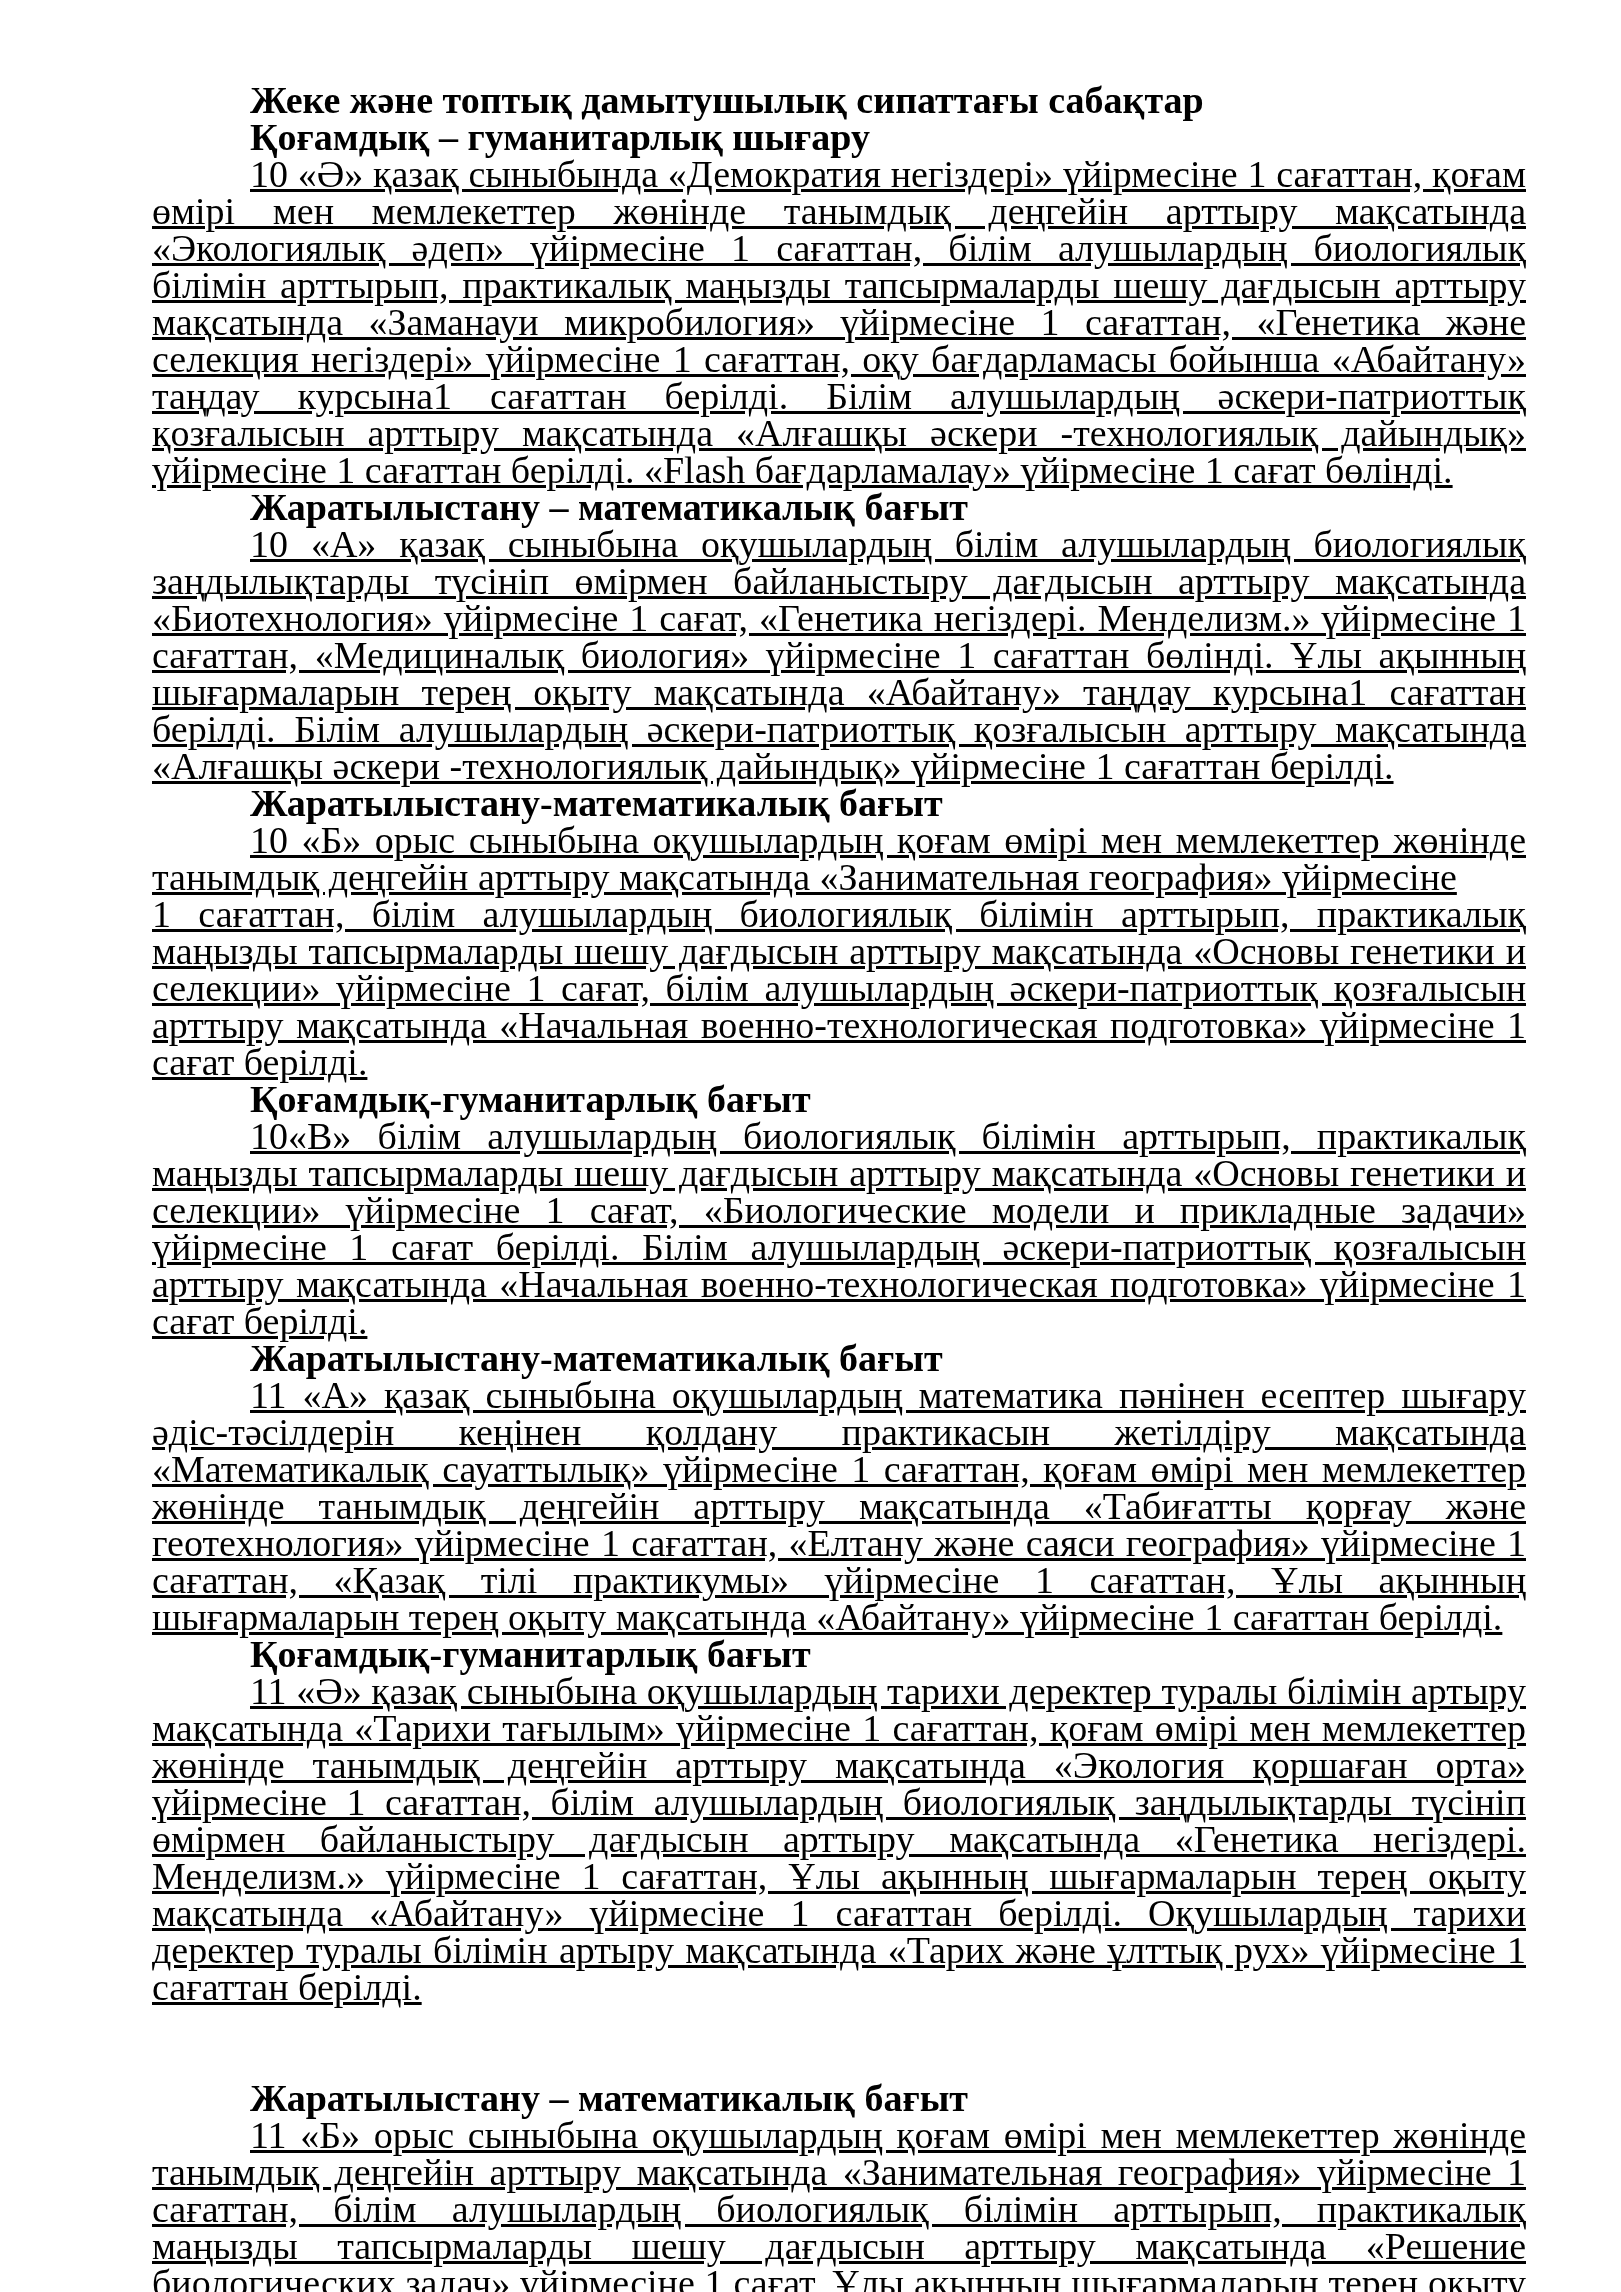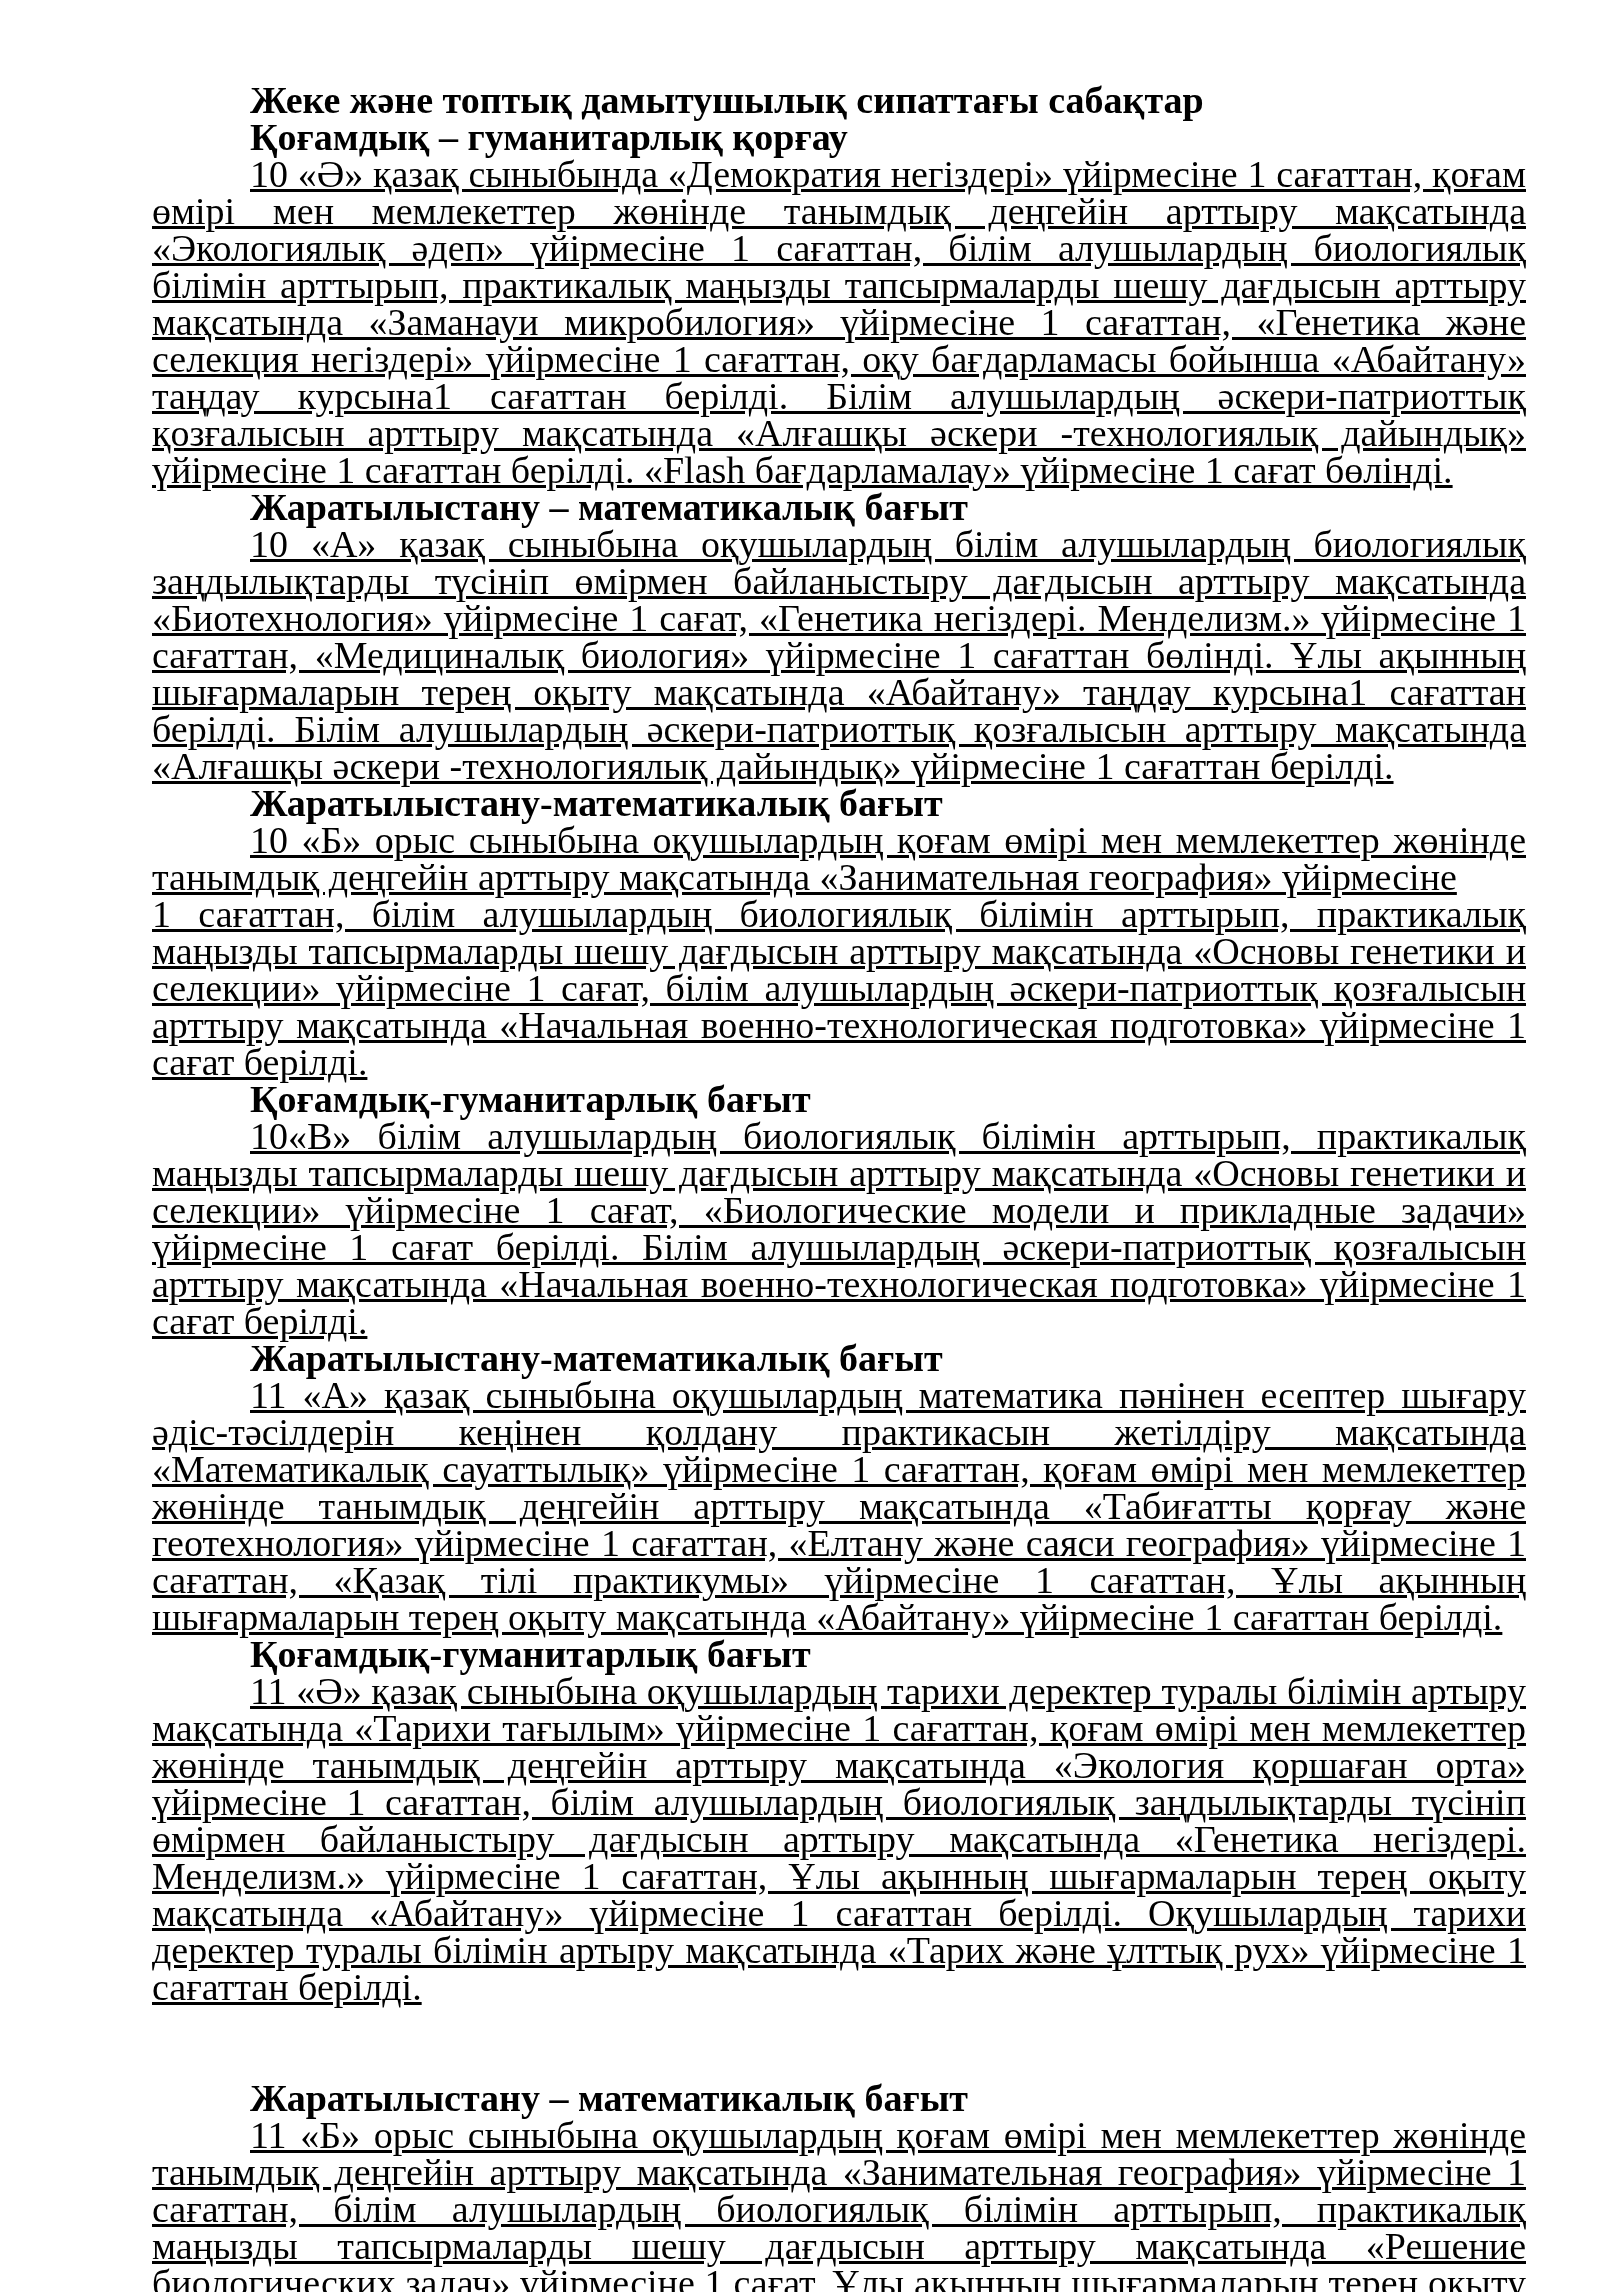--- a/index.html
+++ b/index.html
@@ -43,21 +43,21 @@
     }
   </style>
 </head>
 <body>
 
 <div class="page">
   <div class="textblock">
 
     <p class="heading">Жеке және топтық дамытушылық сипаттағы сабақтар</p>
 
-    <p class="heading">Қоғамдық – гуманитарлық қорғау</p>
+    <p class="heading">Қоғамдық – гуманитарлық шығару</p>
 
     <p class="body-para">10 «Ә» қазақ сыныбында «Демократия негіздері» үйірмесіне 1 сағаттан, қоғам өмірі мен мемлекеттер жөнінде танымдық деңгейін арттыру мақсатында «Экологиялық әдеп» үйірмесіне 1 сағаттан, білім алушылардың биологиялық білімін арттырып, практикалық маңызды тапсырмаларды шешу дағдысын арттыру мақсатында «Заманауи микробилогия» үйірмесіне 1 сағаттан, «Генетика және селекция негіздері» үйірмесіне 1 сағаттан, оқу бағдарламасы бойынша «Абайтану» таңдау курсына1 сағаттан берілді. Білім алушылардың әскери-патриоттық қозғалысын арттыру мақсатында «Алғашқы әскери -технологиялық дайындық» үйірмесіне 1 сағаттан берілді. «Flash бағдарламалау» үйірмесіне 1 сағат бөлінді.</p>
 
     <p class="heading">Жаратылыстану – математикалық бағыт</p>
 
     <p class="body-para">10 «А» қазақ сыныбына оқушылардың білім алушылардың биологиялық заңдылықтарды түсініп өмірмен байланыстыру дағдысын арттыру мақсатында «Биотехнология» үйірмесіне 1 сағат, «Генетика негіздері. Менделизм.» үйірмесіне 1 сағаттан, «Медициналық биология» үйірмесіне 1 сағаттан бөлінді. Ұлы ақынның шығармаларын терең оқыту мақсатында «Абайтану» таңдау курсына1 сағаттан берілді. Білім алушылардың әскери-патриоттық қозғалысын арттыру мақсатында «Алғашқы әскери -технологиялық дайындық» үйірмесіне 1 сағаттан берілді.</p>
 
     <p class="heading">Жаратылыстану-математикалық бағыт</p>
 
     <p class="body-para"><span>10 «Б» орыс сыныбына оқушылардың қоғам өмірі мен мемлекеттер жөнінде танымдық деңгейін арттыру мақсатында «Занимательная география» үйірмесіне</span><br><span>1 сағаттан, білім алушылардың биологиялық білімін арттырып, практикалық маңызды тапсырмаларды шешу дағдысын арттыру мақсатында «Основы генетики и селекции» үйірмесіне 1 сағат, білім алушылардың әскери-патриоттық қозғалысын арттыру мақсатында «Начальная военно-технологическая подготовка» үйірмесіне 1 сағат берілді.</span></p>

